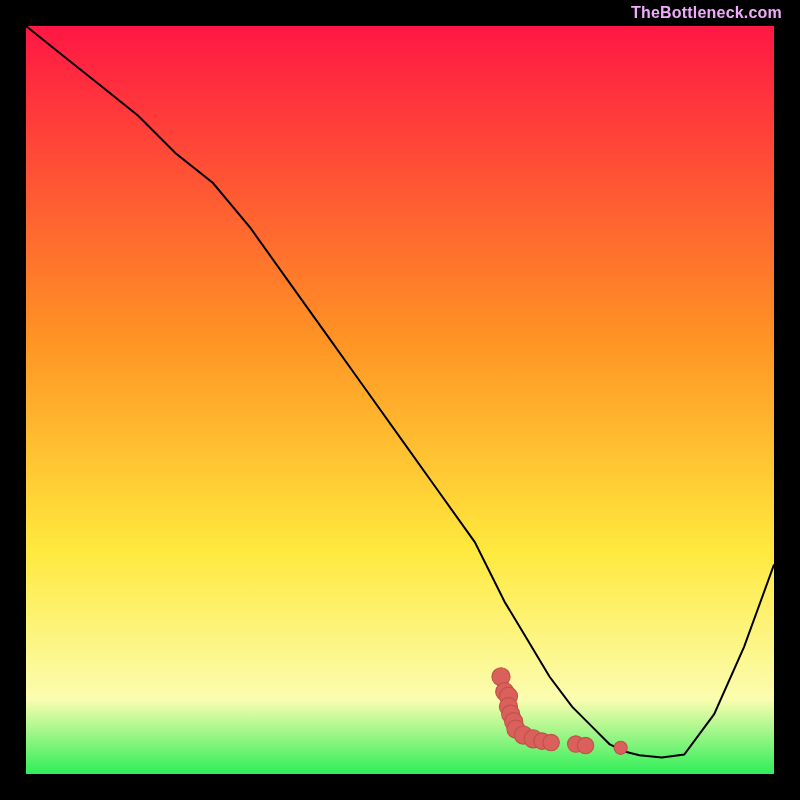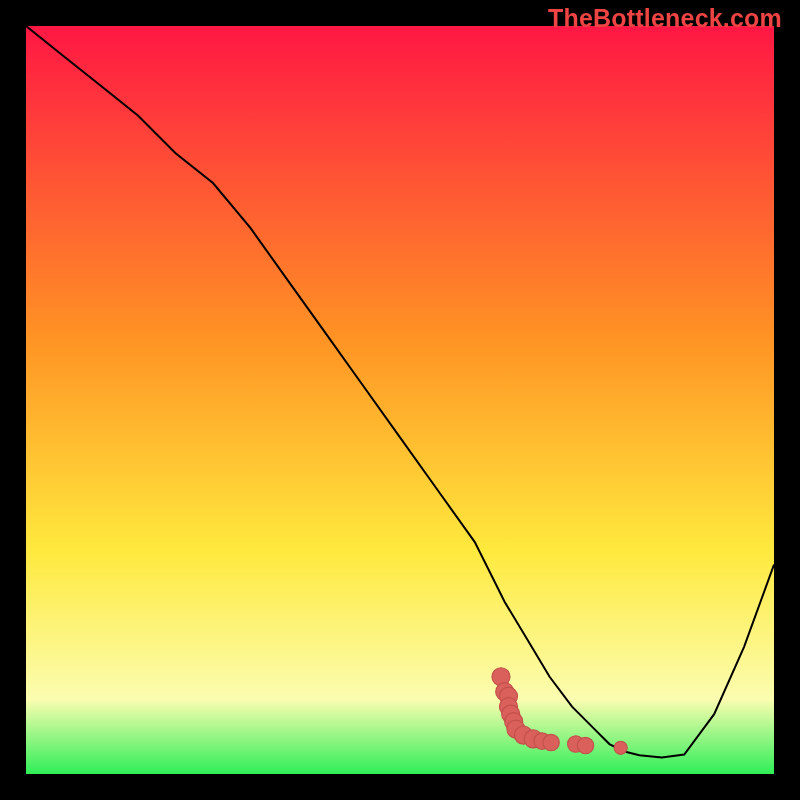--- a/index.html
+++ b/index.html
@@ -14,22 +14,22 @@
   .outer {
     position: relative;
     width: 800px;
     height: 800px;
     background: #000;
   }
   .watermark {
     position: absolute;
     top: 4px;
     right: 18px;
-    color: #ef4444;
-    font-size: 25px;
+    color: #f0abfc;
+    font-size: 16px;
     font-weight: 600;
     letter-spacing: 0.2px;
     z-index: 3;
     user-select: none;
   }
   .plot-wrap {
     position: absolute;
     left: 26px;
     top: 26px;
     width: 748px;

